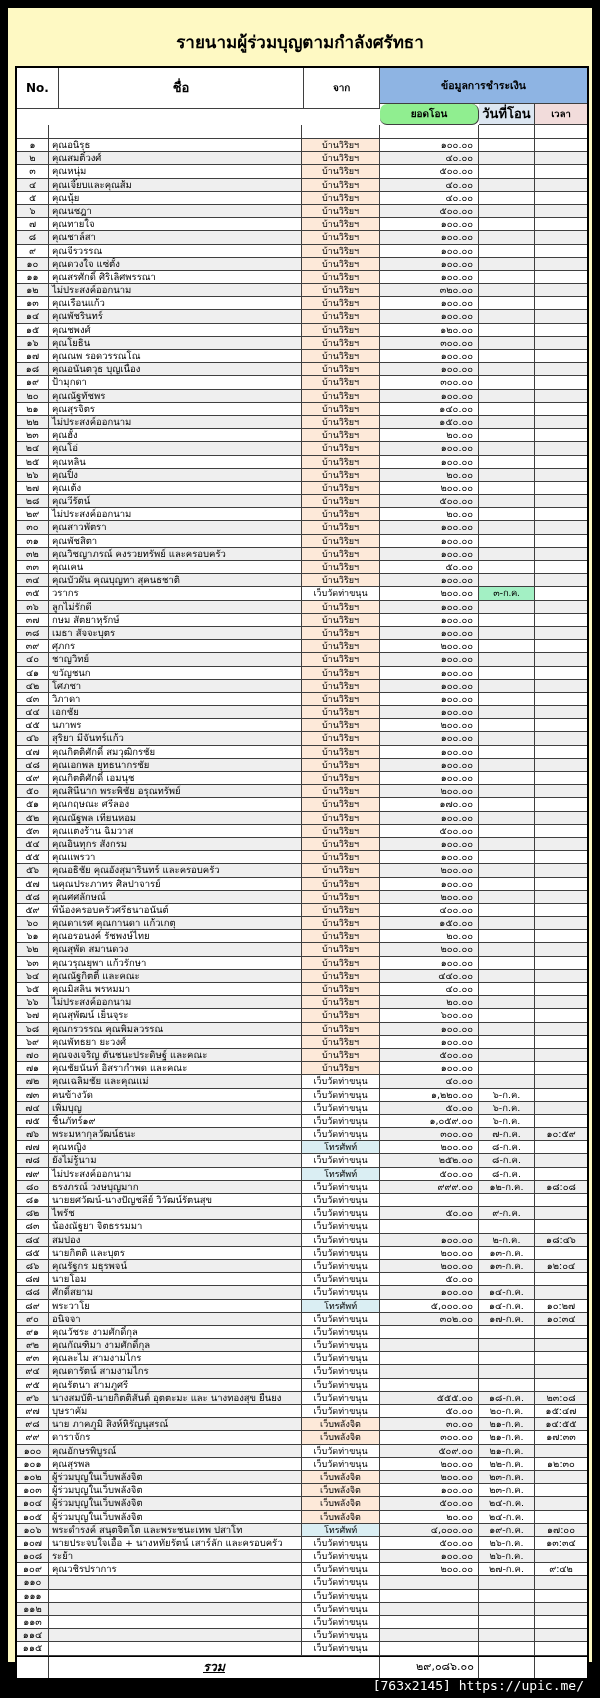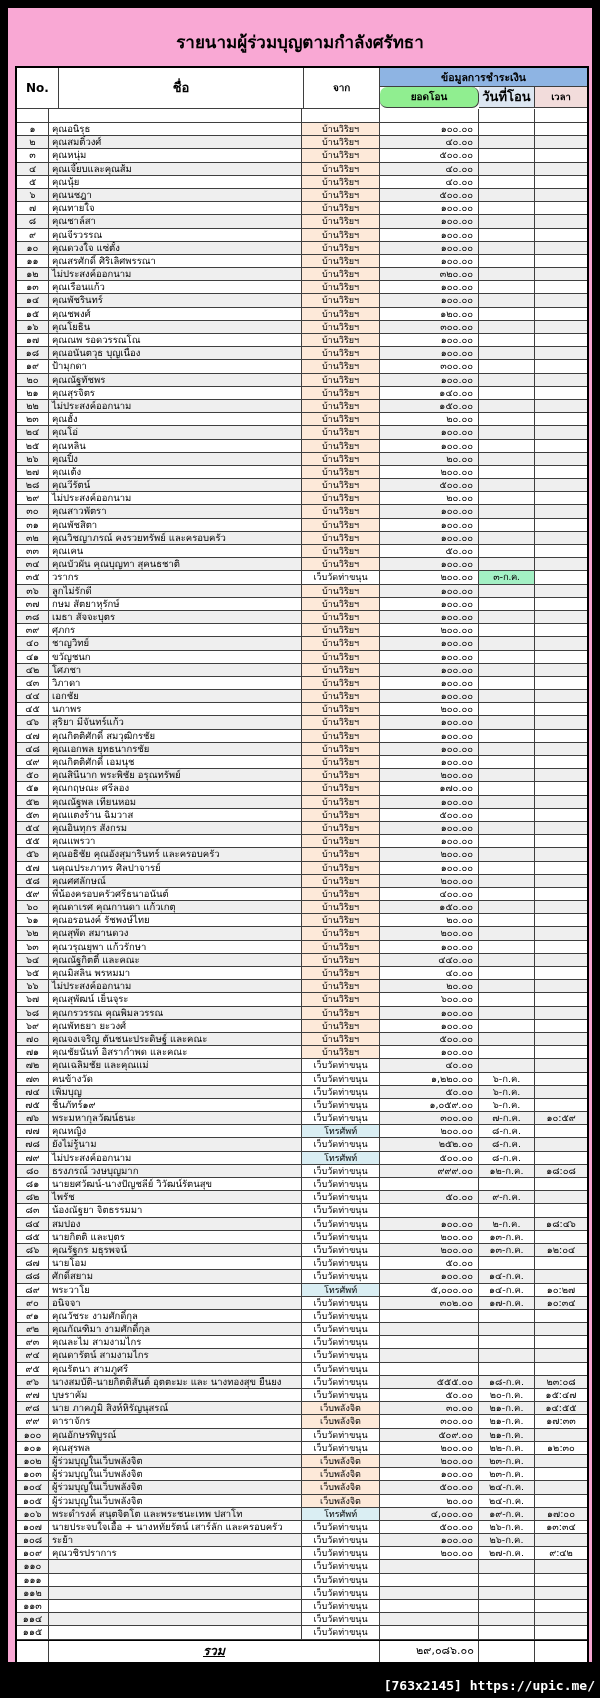--- a/index.html
+++ b/index.html
@@ -1,31 +1,31 @@
 <!DOCTYPE html>
 <html><head>
 <meta charset="utf-8">
 <style>
   html,body{margin:0;padding:0;background:#000;}
   body{width:600px;height:1698px;position:relative;overflow:hidden;
        font-family:"DejaVu Sans","Liberation Sans",sans-serif;}
-  .page{position:absolute;left:8px;top:8px;width:584px;height:1654px;background:#f9a8d4;}
+  .page{position:absolute;left:8px;top:8px;width:584px;height:1654px;background:#fef9c3;}
   .title{margin:0;padding-top:20px;text-align:center;font-size:17px;font-weight:bold;color:#000;}
   .tbl{position:absolute;left:7px;top:58px;width:570px;border:2px solid #000;background:#fff;box-sizing:content-box;}
   .cell{box-sizing:border-box;border-right:1px solid #3f3f3f;border-bottom:1px solid #3f3f3f;
         overflow:hidden;white-space:nowrap;font-size:9.5px;line-height:12.5px;color:#000;}
   .last{border-right:none;}
   
   .hdr{display:flex;}
   .hcell{display:flex;align-items:center;justify-content:center;font-weight:bold;}
   .h-no{width:43px;height:41px;font-size:12px;}
   .h-name{width:253px;height:41px;font-size:13px;}
   .h-from{width:78px;height:41px;font-size:10px;}
   .h-right{width:207px;display:flex;flex-direction:column;}
-  .h-group{height:19px;font-size:10.5px;}
+  .h-group{height:36px;font-size:10.5px;}
   .h-sub{display:flex;height:21px;}
   .h-amount{width:99px;font-size:10px;border-radius:7px;}
   .h-date{width:56px;font-size:13px;}
   .h-time{width:52px;font-size:9.5px;}
   
   .sprow{display:flex;height:14px;}
   .trow{display:flex;height:13.2px;}
   .trow.stripe .c-no,.trow.stripe .c-name,.trow.stripe .c-amount,
   .trow.stripe .c-date,.trow.stripe .c-time{background:#efefef;}
   .c-no{width:32px;text-align:center;}
@@ -36,22 +36,22 @@
   .c-time{width:52px;text-align:center;}
   
   .totrow{display:flex;height:21px;border-top:1px solid #000;}
   .t-no{width:32px;height:21px;}
   .t-label{width:331px;height:21px;display:flex;align-items:center;justify-content:center;
            font-size:12.5px;font-weight:bold;font-style:italic;text-decoration:underline;}
   .t-amount{width:99px;height:21px;text-align:right;padding-right:4px;font-size:11px;line-height:20px;}
   .t-date{width:56px;height:21px;}
   .t-time{width:52px;height:21px;}
   .totrow .cell{border-bottom:none;}
-  .watermark{position:absolute;right:5px;bottom:5px;color:#fff;
-             font-family:"DejaVu Sans Mono",monospace;font-size:13px;font-weight:bold;}
+  .watermark{position:absolute;right:16px;bottom:5px;color:#fff;
+             font-family:"DejaVu Sans Mono",monospace;font-size:13px;font-weight:normal;}
 </style>
 </head>
 <body>
 
 <div class="page">
   <h1 class="title">รายนามผู้ร่วมบุญตามกำลังศรัทธา</h1>
 
   <div class="tbl">
 
     <div class="hdr">

